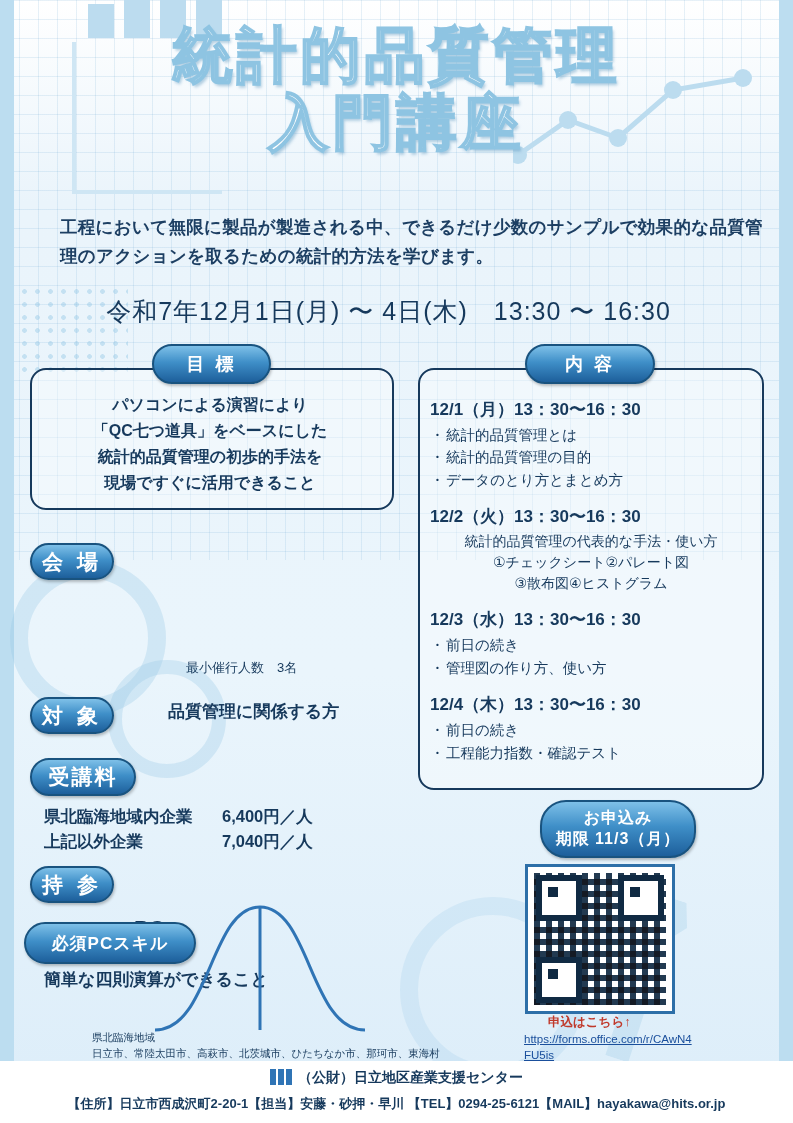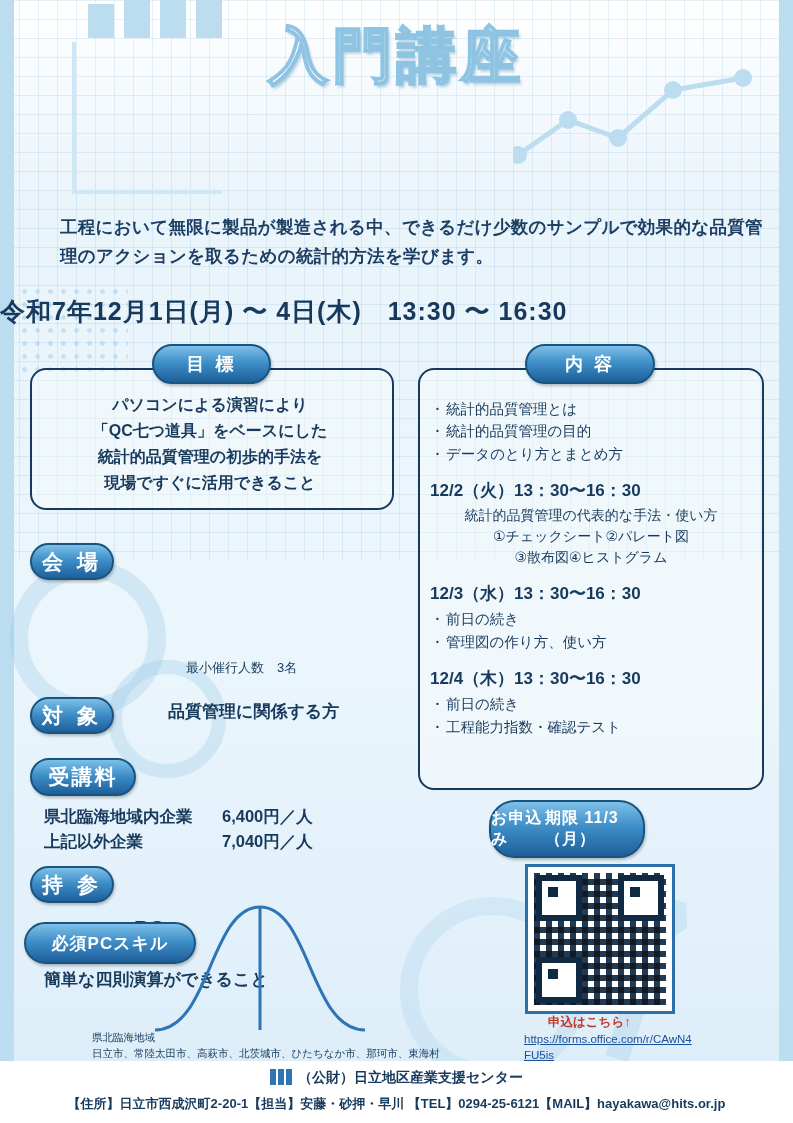--- a/index.html
+++ b/index.html
@@ -59,22 +59,22 @@
     font-family:"DejaVu Sans","Liberation Sans",sans-serif;
   }
   .title .l2{display:block;}
 
   .lead{
     position:absolute;left:60px;top:213px;width:710px;
     font-size:17.5px;line-height:1.65;color:#1d3f63;font-weight:bold;
     letter-spacing:.3px;
   }
   .datetime{
-    position:absolute;left:0;right:16px;top:295px;
-    font-size:25px;font-weight:bold;color:#16395c;letter-spacing:1px;
+    position:absolute;left:0;right:16px;top:295px;text-align:center;
+    font-size:25px;font-weight:normal;color:#16395c;letter-spacing:1px;
   }
 
   .pill{
     position:absolute;display:flex;align-items:center;justify-content:center;
     color:#fff;font-weight:bold;border-radius:22px;
     background:linear-gradient(to bottom,#7ec0e8 0%,#3f8fc8 45%,#1d5f9b 100%);
     border:2px solid #19537f;
     box-shadow:1px 2px 3px rgba(0,0,0,.25);
     font-size:18px;letter-spacing:3px;
   }
@@ -116,22 +116,22 @@
   .fee-v2{position:absolute;left:222px;top:831px;font-size:16.5px;color:#16395c;font-weight:bold;}
 
   .bring-pill{left:30px;top:866px;width:80px;height:33px;}
   .bring-text{position:absolute;left:134px;top:916px;font-size:22px;font-weight:bold;color:#16395c;}
 
   .skill-pill{left:24px;top:922px;width:168px;height:38px;font-size:17px;letter-spacing:1px;}
   .skill-text{position:absolute;left:44px;top:968px;font-size:17px;font-weight:bold;color:#16395c;}
 
   .area-note{position:absolute;left:44px;top:1030px;font-size:10.5px;color:#16395c;line-height:1.5;}
 
-  .apply-pill{left:489px;top:800px;width:152px;height:54px;border-radius:26px;
-    font-size:16px;letter-spacing:1px;line-height:1.3;flex-direction:row;}
+  .apply-pill{left:540px;top:800px;width:152px;height:54px;border-radius:26px;
+    font-size:16px;letter-spacing:1px;line-height:1.3;text-align:center;flex-direction:column;}
   .qr{position:absolute;left:525px;top:864px;width:144px;height:144px;background:#fff;border:3px solid #2d6fa8;}
   .qr-inner{position:absolute;inset:6px;
     background-image:
       repeating-linear-gradient(90deg,#102a43 0 6px,transparent 6px 12px),
       repeating-linear-gradient(0deg,#102a43 0 6px,transparent 6px 12px);
     background-blend-mode:multiply;opacity:.92;}
   .qr-eye{position:absolute;width:34px;height:34px;border:6px solid #102a43;background:#fff;}
   .qr-eye i{display:block;width:10px;height:10px;background:#102a43;margin:6px;}
   .apply-cta{position:absolute;left:548px;top:1014px;font-size:12.5px;color:#c0392b;font-weight:bold;}
   .apply-url{position:absolute;left:524px;top:1032px;font-size:11.5px;color:#1a4f9c;text-decoration:underline;line-height:1.35;width:170px;word-break:break-all;}
@@ -170,36 +170,38 @@
   <svg class="line-decor" viewBox="0 0 240 120">
     <polyline points="5,95 55,60 105,78 160,30 230,18" fill="none" stroke="#bcdcef" stroke-width="5"></polyline>
     <circle cx="5" cy="95" r="9" fill="#bcdcef"></circle>
       <circle cx="55" cy="60" r="9" fill="#bcdcef"></circle>
     <circle cx="105" cy="78" r="9" fill="#bcdcef"></circle>
       <circle cx="160" cy="30" r="9" fill="#bcdcef"></circle>
     <circle cx="230" cy="18" r="9" fill="#bcdcef"></circle>
   </svg>
 
   <h1 class="title">
+    <span>統計的品質管理</span>
     <span class="l2">入門講座</span>
   </h1>
 
   <div class="lead">工程において無限に製品が製造される中、できるだけ少数のサンプルで効果的な品質管理のアクションを取るための統計的方法を学びます。</div>
   <div class="datetime">令和7年12月1日(月) 〜 4日(木)　13:30 〜 16:30</div>
 
   <div class="box goal-box"></div>
   <div class="pill goal-pill">目 標</div>
   <div class="goal-text" style="white-space:pre-line;">パソコンによる演習により
 「QC七つ道具」をベースにした
 統計的品質管理の初歩的手法を
 現場ですぐに活用できること</div>
 
   <div class="box content-box"></div>
   <div class="pill content-pill">内 容</div>
   <div class="content-body">
+    <p class="c-head">12/1（月）13：30〜16：30</p>
     <ul class="c-list">
       <li>統計的品質管理とは</li>
       <li>統計的品質管理の目的</li>
       <li>データのとり方とまとめ方</li>
     </ul>
 
     <p class="c-head">12/2（火）13：30〜16：30</p>
     <p class="c-sub" style="white-space:pre-line;">統計的品質管理の代表的な手法・使い方
 ①チェックシート②パレート図
 ③散布図④ヒストグラム</p>

